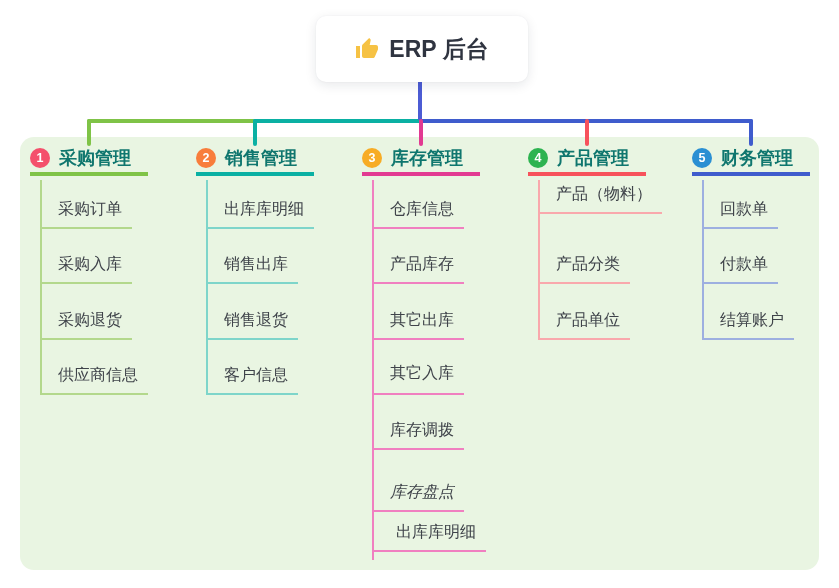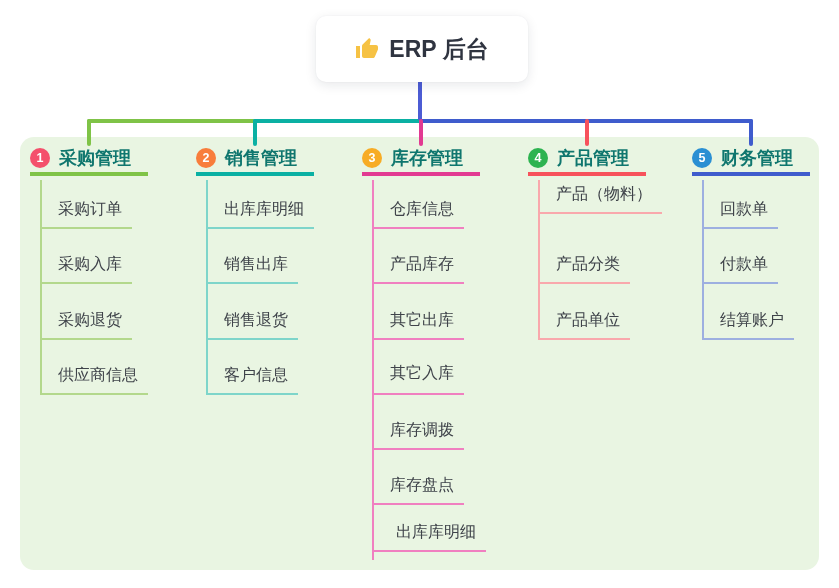--- a/index.html
+++ b/index.html
@@ -132,21 +132,21 @@
       </div>
     <div class="child" style="top:160px;justify-content:flex-end;">
         <span>其它出库</span>
       </div>
     <div class="child" style="top:215px;align-items:center;">
         <span>其它入库</span>
       </div>
     <div class="child" style="top:270px;">
         <span>库存调拨</span>
       </div>
-    <div class="child" style="top:325px;">
+    <div class="child" style="top:332px;font-style:italic;">
         <span>库存盘点</span>
       </div>
     <div class="child" style="top:372px;padding-left:24px;">
         <span>出库库明细</span>
       </div>
   </div>
 
   <div class="branch" style="left: 528px; --badge: #2db350; --main: #f7525c; --light: #f9a8ac;">
     <div class="branch-header">
       <span class="badge">4</span>

